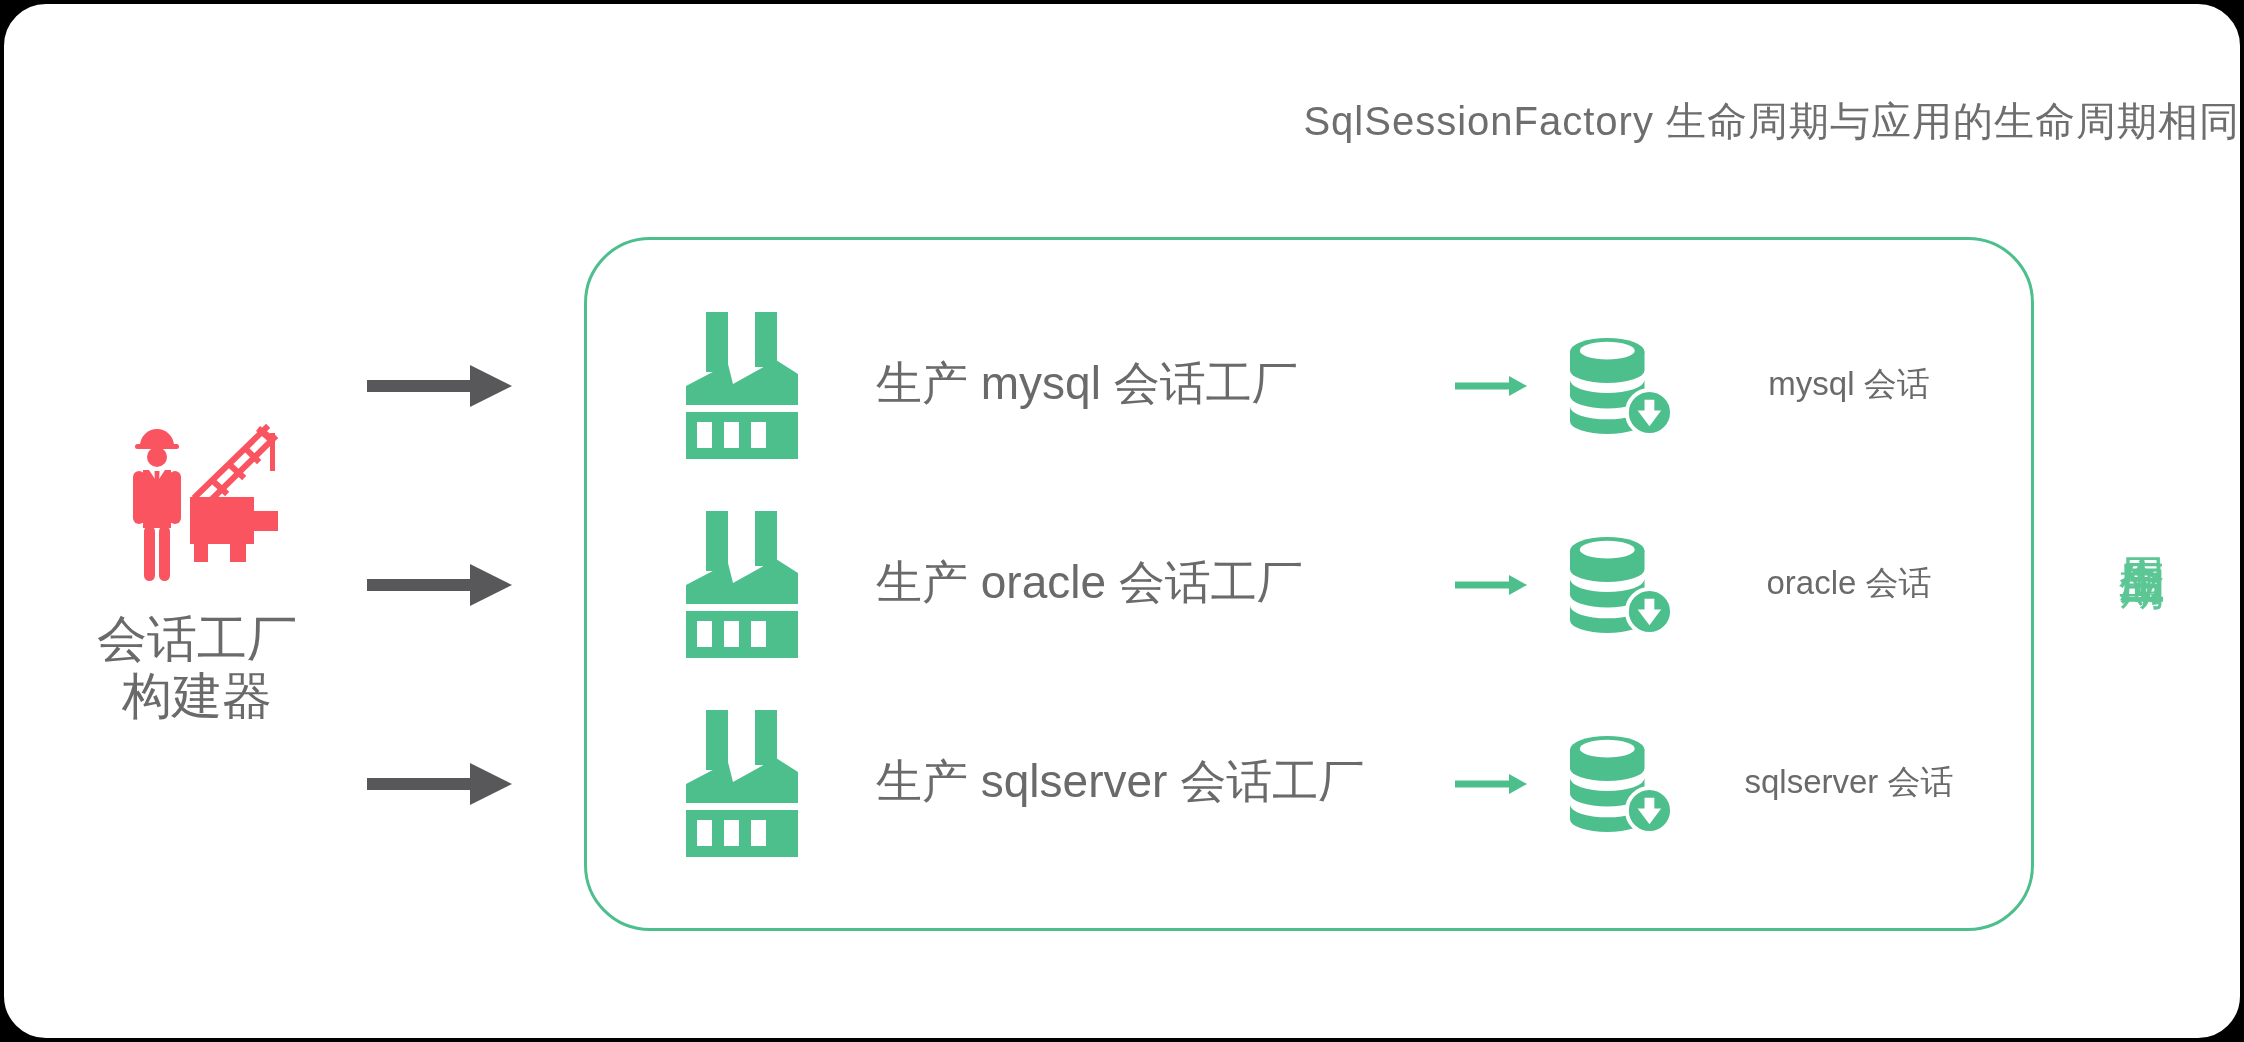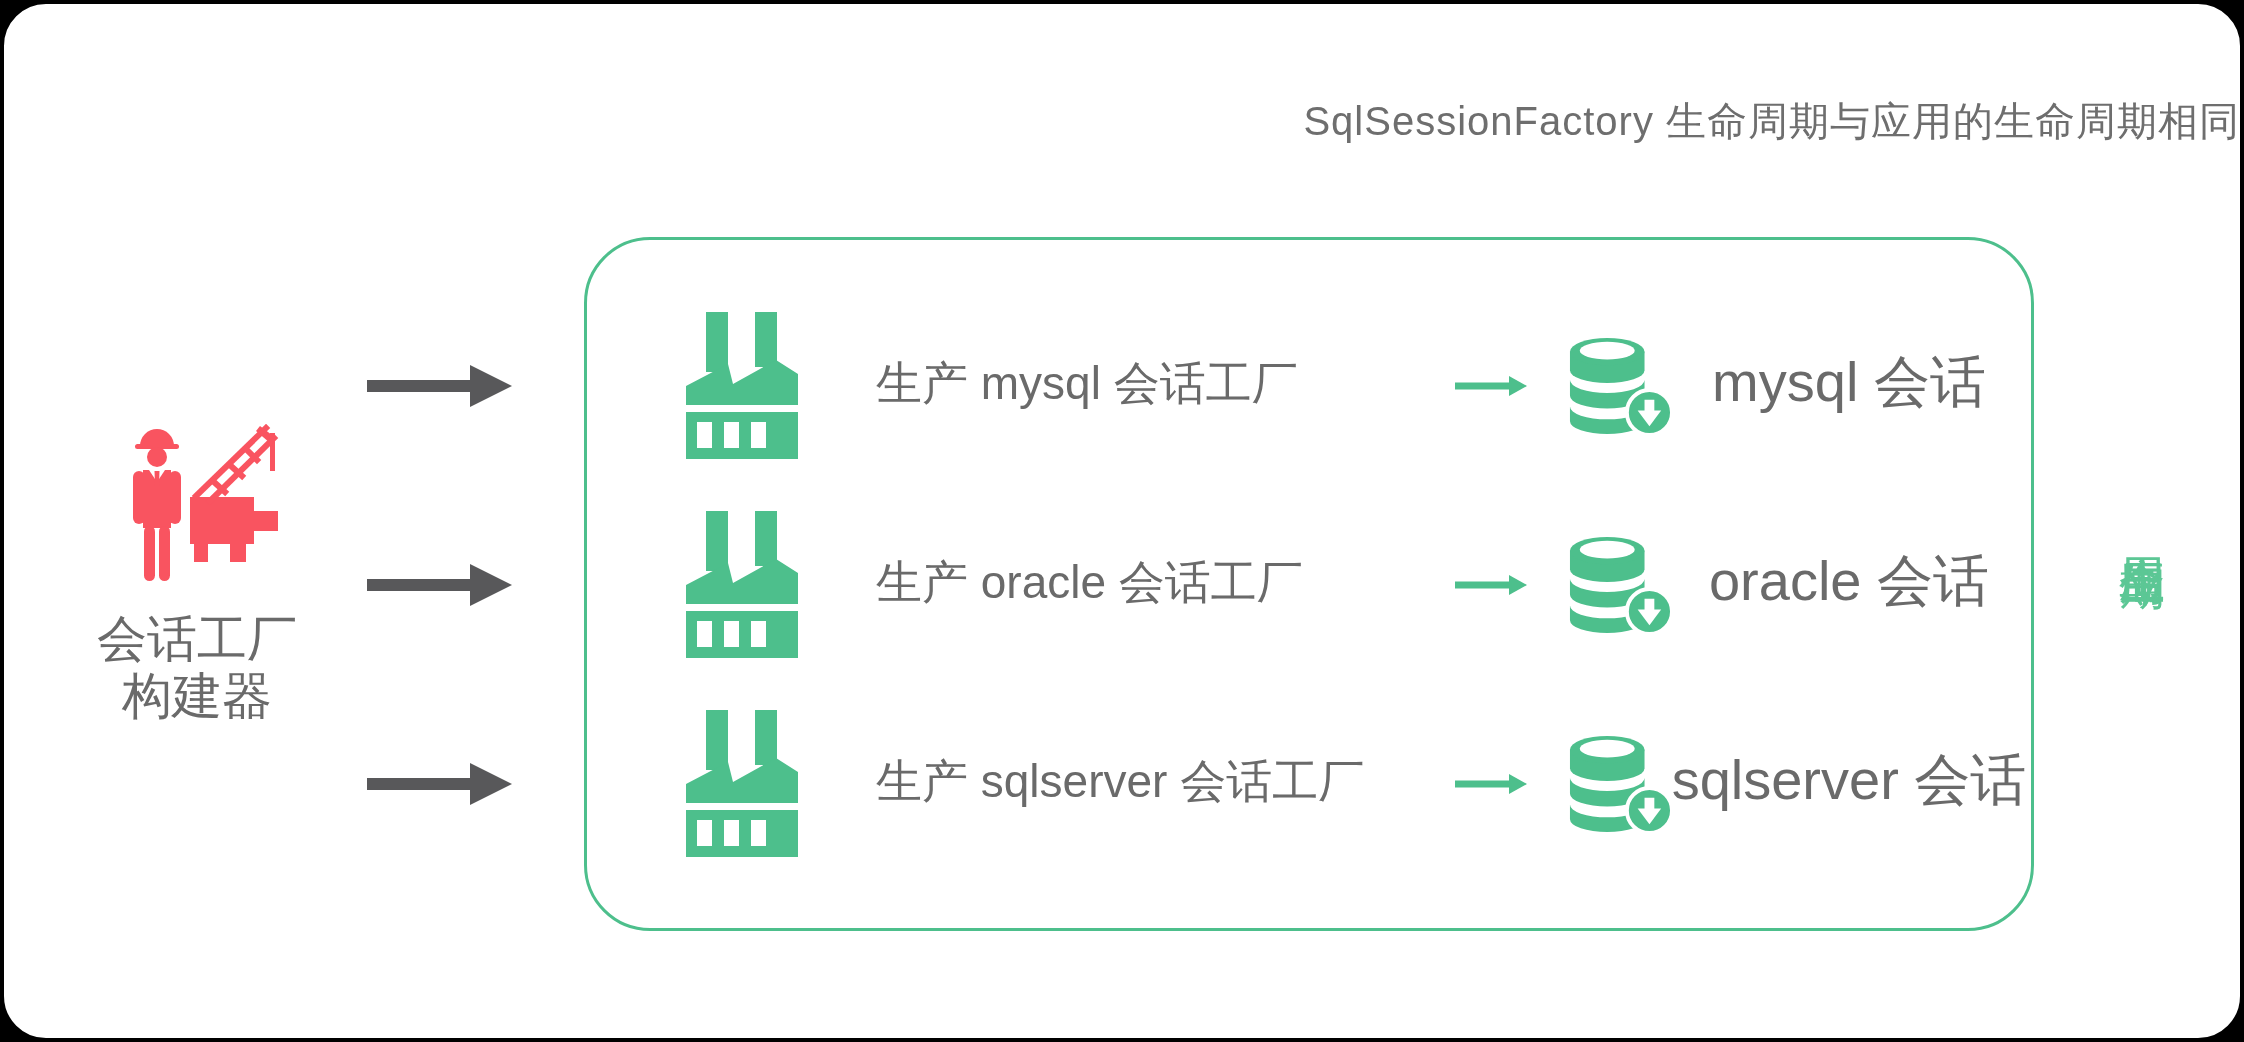--- a/index.html
+++ b/index.html
@@ -23,21 +23,21 @@
 
   .frow{position:absolute;left:0;width:100%;height:0;}
   .frow.r1{top:146px;} .frow.r2{top:345px;} .frow.r3{top:544px;}
 
   .factory-icon{position:absolute;left:99px;top:-74px;width:112px;height:147px;}
   .frow-label{position:absolute;left:289px;top:0;transform:translateY(-54%);
               font-size:46px;color:#6a6a6a;white-space:nowrap;}
   .green-arrow{position:absolute;left:868px;top:-10px;width:72px;height:20px;}
   .db-icon{position:absolute;left:979px;top:-51px;width:108px;height:103px;}
   .session-label{position:absolute;left:1262px;top:0;transform:translate(-50%,-54%);
-                 font-size:56px;color:#6a6a6a;white-space:nowrap;}
+                 font-size:33px;color:#6a6a6a;white-space:nowrap;}
 
   .app-lifecycle{position:absolute;left:2108px;top:521px;transform:translateY(-50%);
                  writing-mode:vertical-rl;text-orientation:upright;
                  font-size:46px;letter-spacing:2px;color:#5cc795;}
 </style>
 </head>
 <body>
 
 <div class="stage">
   <div class="canvas">

